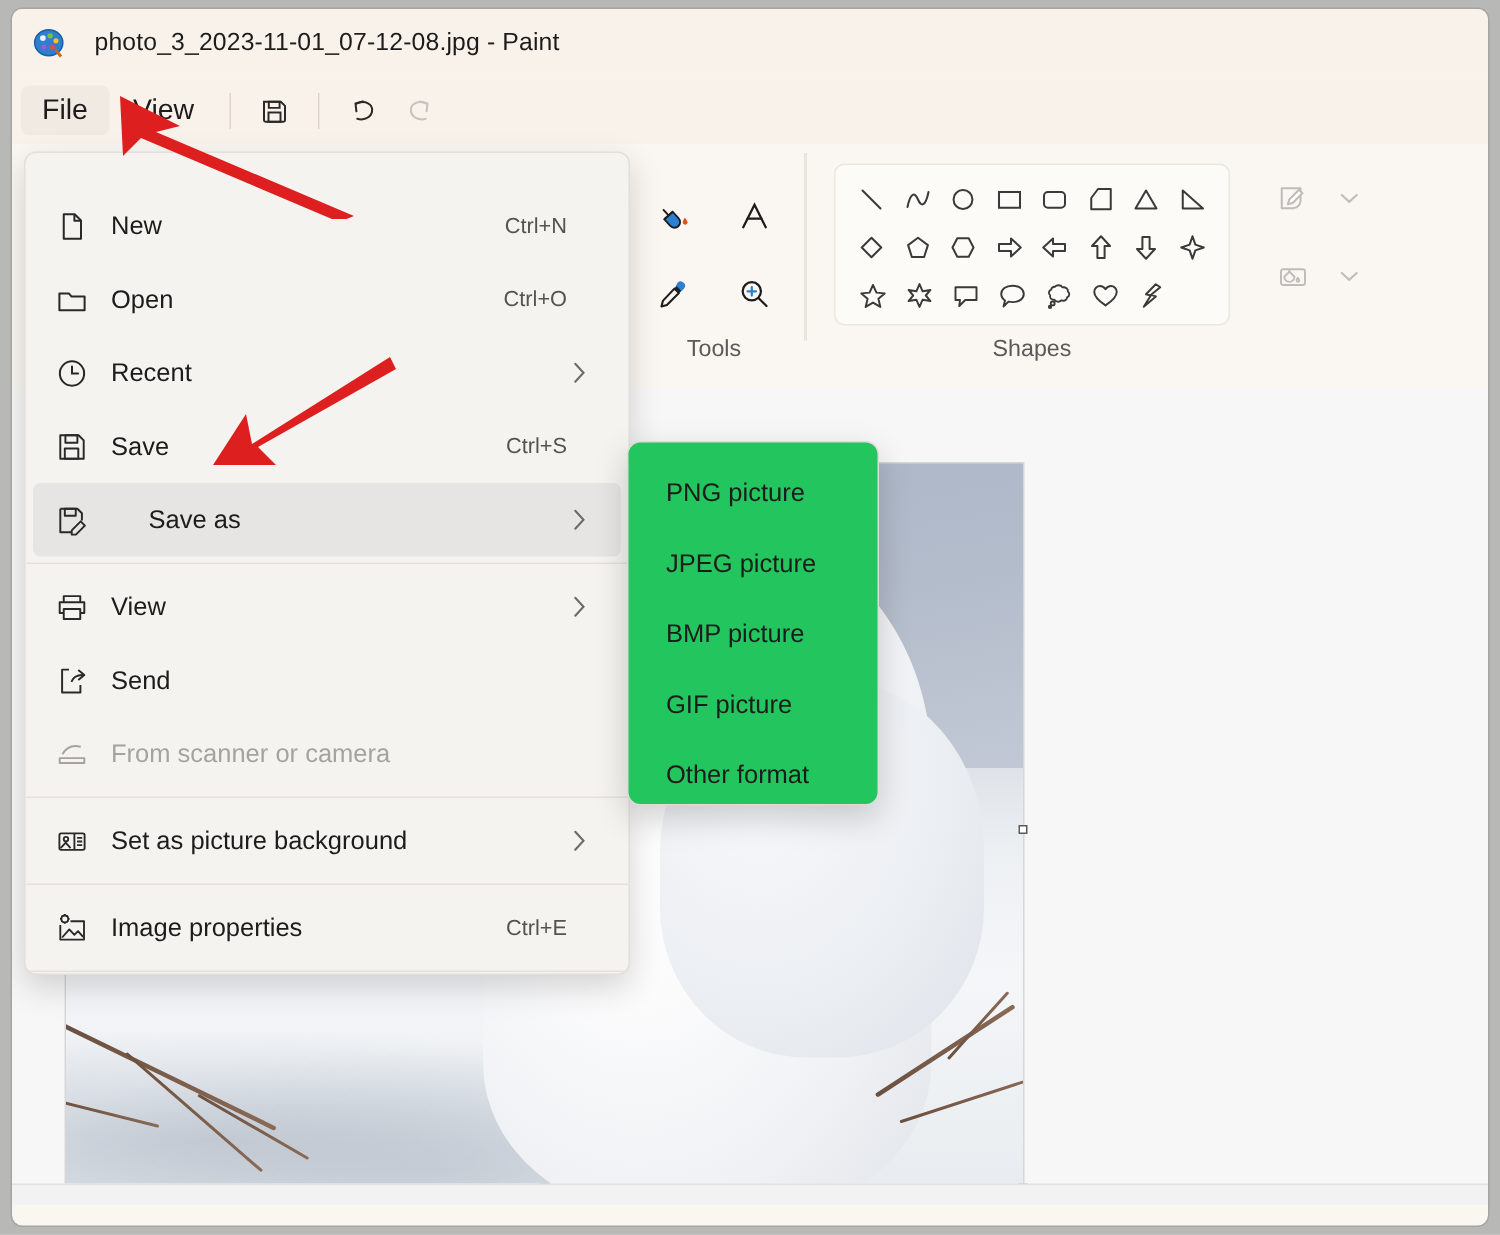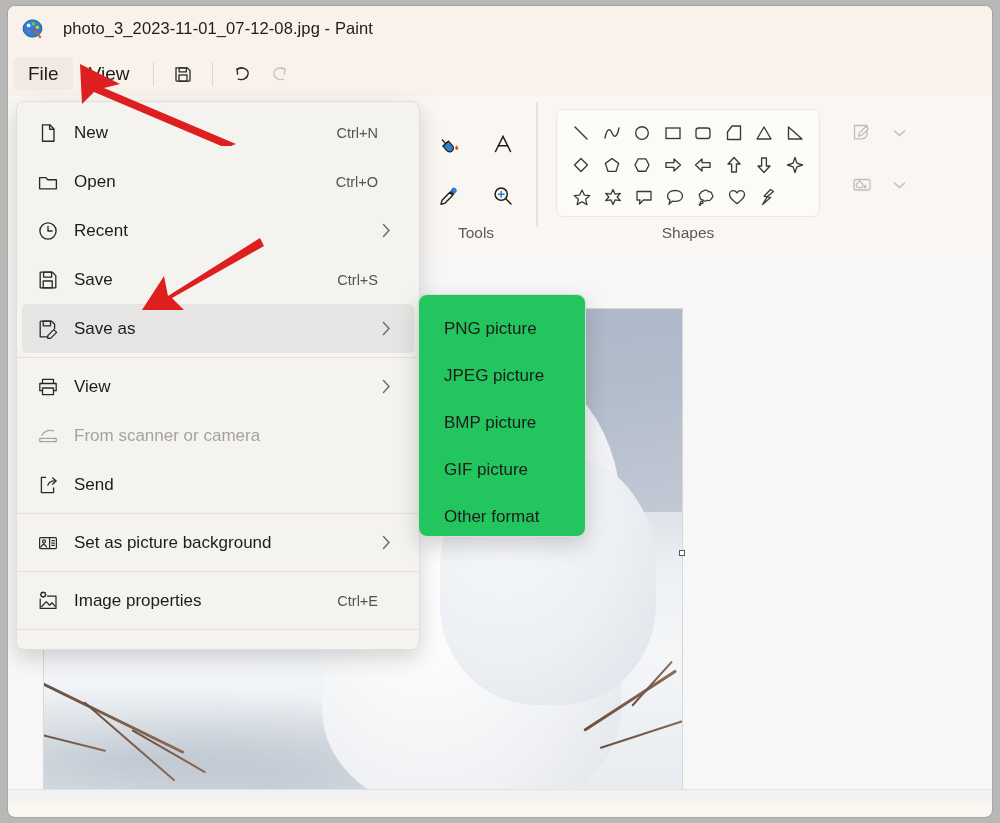--- a/index.html
+++ b/index.html
@@ -221,31 +221,31 @@
   
   .menu {
     position: absolute;
     left: 8px; top: 95px;
     width: 404px; height: 549px;
     background: #f5f3f0;
     border: 1px solid #e2dfda;
     border-radius: 8px;
     box-shadow: 0 8px 22px rgba(0,0,0,.16);
     overflow: hidden;
-    padding: 6px 0;
+    padding: 24px 0;
   }
   .menu-item {
     position: relative;
     height: 49px;
     margin: 0 5px;
     display: flex; align-items: center;
     border-radius: 5px;
     cursor: default;
   }
-  .menu-item.highlight { background: #e6e5e4; }
+  .menu-item.highlight { background: #e6e5e4; gap: 25px; }
   .menu-item.disabled .mi-label { color: #a5a3a0; }
   .mi-icon {
     width: 52px; display: flex; align-items: center; justify-content: center;
     flex: none;
   }
   .mi-icon svg { display: block; }
   .mi-label {
     font-size: 17px; color: #1d1c1b;
     white-space: nowrap;
   }
@@ -653,39 +653,39 @@
           </svg>
         </span>
         <span class="mi-label">View</span>
         <span class="mi-chev">
           <svg width="11" height="17" viewBox="0 0 11 17" fill="none" stroke="#6d6b68" stroke-width="1.4" stroke-linecap="round">
               <path d="M2.5 2.5 L8 8.5 L2.5 14.5"></path>
             </svg>
         </span>
       </div>
 
-      <div class="menu-item disabled">
-        <span class="mi-icon">
-          <svg width="22" height="22" viewBox="0 0 22 22" fill="none" stroke="#a5a3a0" stroke-width="1.3" stroke-linejoin="round">
-            <path d="M4.6 10.8 C7.5 5.6 12 4.6 16.8 5.8"></path>
-            <path d="M2.8 13.4 h16.4 v3.2 H2.8 Z"></path>
-          </svg>
-        </span>
-        <span class="mi-label">From scanner or camera</span>
-      </div>
-
       <div class="menu-item">
         <span class="mi-icon">
           <svg width="22" height="22" viewBox="0 0 22 22" fill="none" stroke="#2a2927" stroke-width="1.3" stroke-linejoin="round">
             <path d="M9 3.4 H4.4 V18.6 H16.6 V13.6"></path>
             <path d="M10.6 11.6 C12 7.8 15.4 6.8 18.8 7"></path>
             <path d="M15.2 3.6 L19.2 7 L15.2 10.4"></path>
           </svg>
         </span>
         <span class="mi-label">Send</span>
+      </div>
+
+      <div class="menu-item disabled">
+        <span class="mi-icon">
+          <svg width="22" height="22" viewBox="0 0 22 22" fill="none" stroke="#a5a3a0" stroke-width="1.3" stroke-linejoin="round">
+            <path d="M4.6 10.8 C7.5 5.6 12 4.6 16.8 5.8"></path>
+            <path d="M2.8 13.4 h16.4 v3.2 H2.8 Z"></path>
+          </svg>
+        </span>
+        <span class="mi-label">From scanner or camera</span>
       </div>
 
       <div class="menu-sep"></div>
 
       <div class="menu-item">
         <span class="mi-icon">
           <svg width="22" height="22" viewBox="0 0 22 22" fill="none" stroke="#2a2927" stroke-width="1.25" stroke-linejoin="round">
             <rect x="2.6" y="5.6" width="16.8" height="11" rx="1.2"></rect>
             <path d="M12.6 5.6 V16.6"></path>
             <circle cx="7" cy="9.4" r="1.5"></circle>

